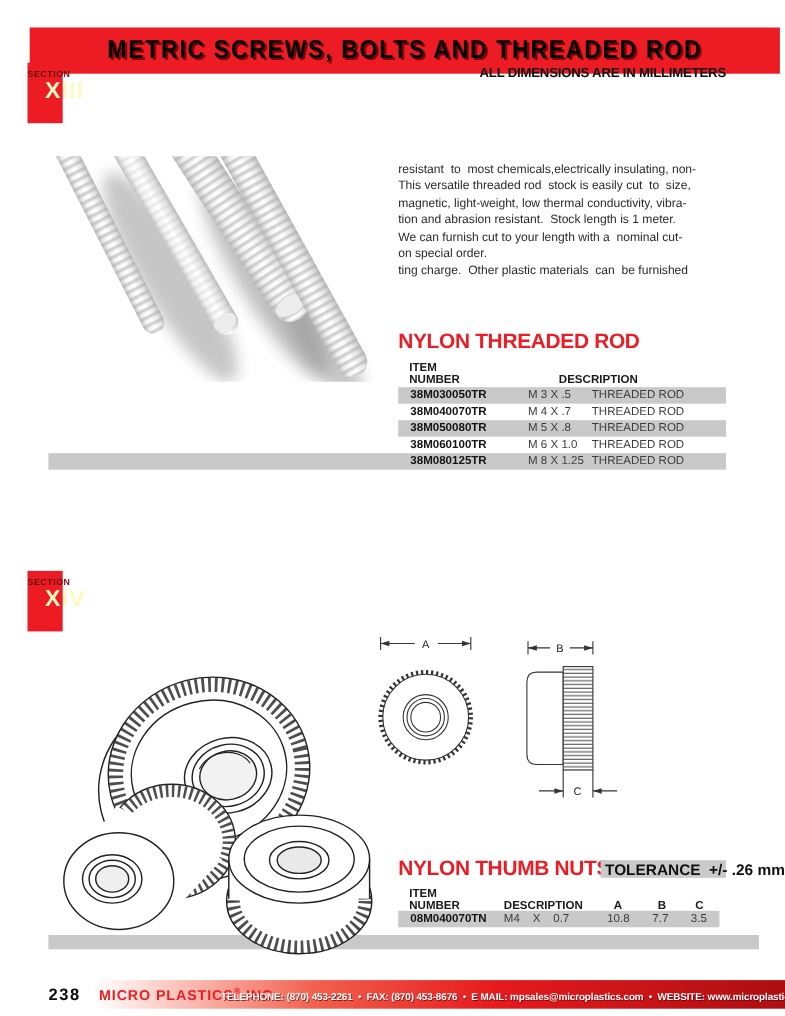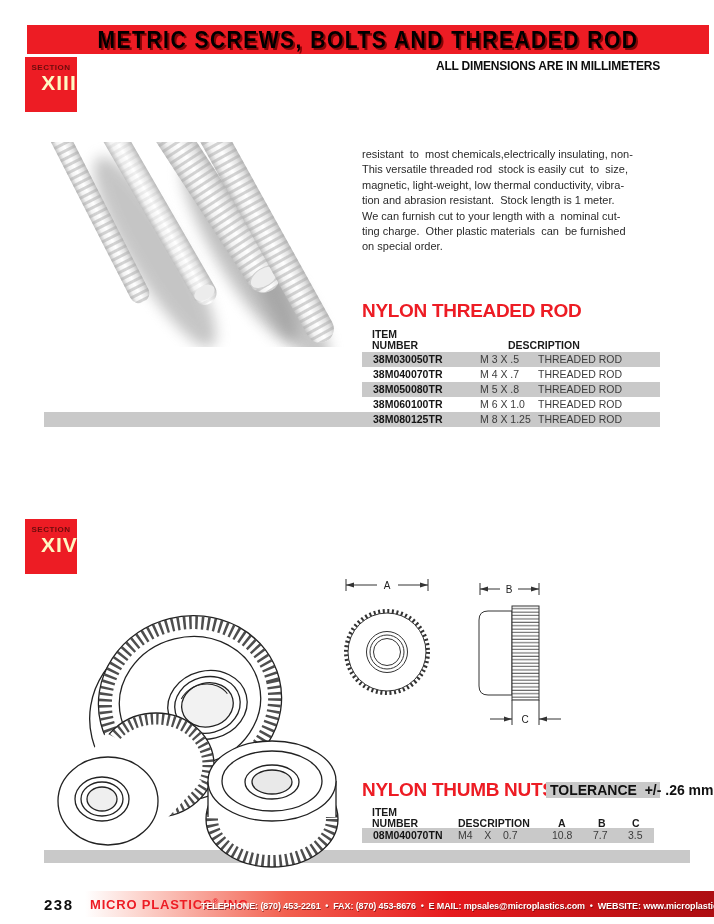--- a/index.html
+++ b/index.html
@@ -8,28 +8,28 @@
     --ink:#111111;
   }
   html,body{margin:0;padding:0;background:#ffffff;}
   .page{
     position:relative;width:714px;height:924px;background:#ffffff;overflow:hidden;
     font-family:"Liberation Sans", sans-serif;color:var(--ink);
   }
   .abs{position:absolute;}
 
   
-  .banner{position:absolute;left:27px;width:682px;height:29px;background:var(--red);
+  .banner{position:absolute;left:27px;width:682px;height:42px;background:var(--red);
     display:flex;align-items:center;justify-content:center;}
   .banner-text{
     display:inline-block;font-weight:bold;font-size:21px;letter-spacing:1.5px;color:#000;
     text-shadow:2px 2px 0 rgba(110,0,0,.85);transform:scaleY(1.12);white-space:pre;}
 
   
-  .section-badge{position:absolute;left:25px;width:52px;height:55px;background:var(--red);text-align:center;}
+  .section-badge{position:absolute;left:25px;width:32px;height:55px;background:var(--red);text-align:center;}
   .section-label{font-size:8px;font-weight:bold;color:#6b0c0c;letter-spacing:.5px;margin-top:6px;}
   .section-number{font-size:21px;font-weight:bold;color:#fef9c3;line-height:22px;letter-spacing:1px;padding-left:16px;}
 
   .dims-note{position:absolute;left:360px;top:59px;width:300px;text-align:right;
     font-size:12px;font-weight:bold;letter-spacing:-0.2px;color:#0d0d0d;}
 
   .intro{position:absolute;left:362px;top:147px;width:302px;font-size:11px;line-height:15.4px;color:#2a2a2a;}
   .intro div{white-space:pre;}
 
   .red-heading{position:absolute;color:var(--red);font-weight:bold;font-size:19px;letter-spacing:-0.3px;white-space:pre;}
@@ -118,22 +118,22 @@
       <rect x="-14" y="0" width="28" height="255" rx="14" fill="url(#threads)"></rect>
     </g>
   </svg>
 
   <div class="intro">
     <div>resistant  to  most chemicals,electrically insulating, non-</div>
     <div>This versatile threaded rod  stock is easily cut  to  size,</div>
     <div>magnetic, light-weight, low thermal conductivity, vibra-</div>
     <div>tion and abrasion resistant.  Stock length is 1 meter.</div>
     <div>We can furnish cut to your length with a  nominal cut-</div>
+    <div>on special order.</div>
     <div>ting charge.  Other plastic materials  can  be furnished</div>
-    <div>on special order.</div>
   </div>
 
   <div class="red-heading" style="left:362px;top:300px;">NYLON THREADED ROD</div>
 
   <div class="t-head" style="top:328px;height:24px;">
     <span style="left:10px;top:0;">ITEM</span>
     <span style="left:10px;top:11px;">NUMBER</span>
     <span style="left:146px;top:11px;">DESCRIPTION</span>
   </div>
 

